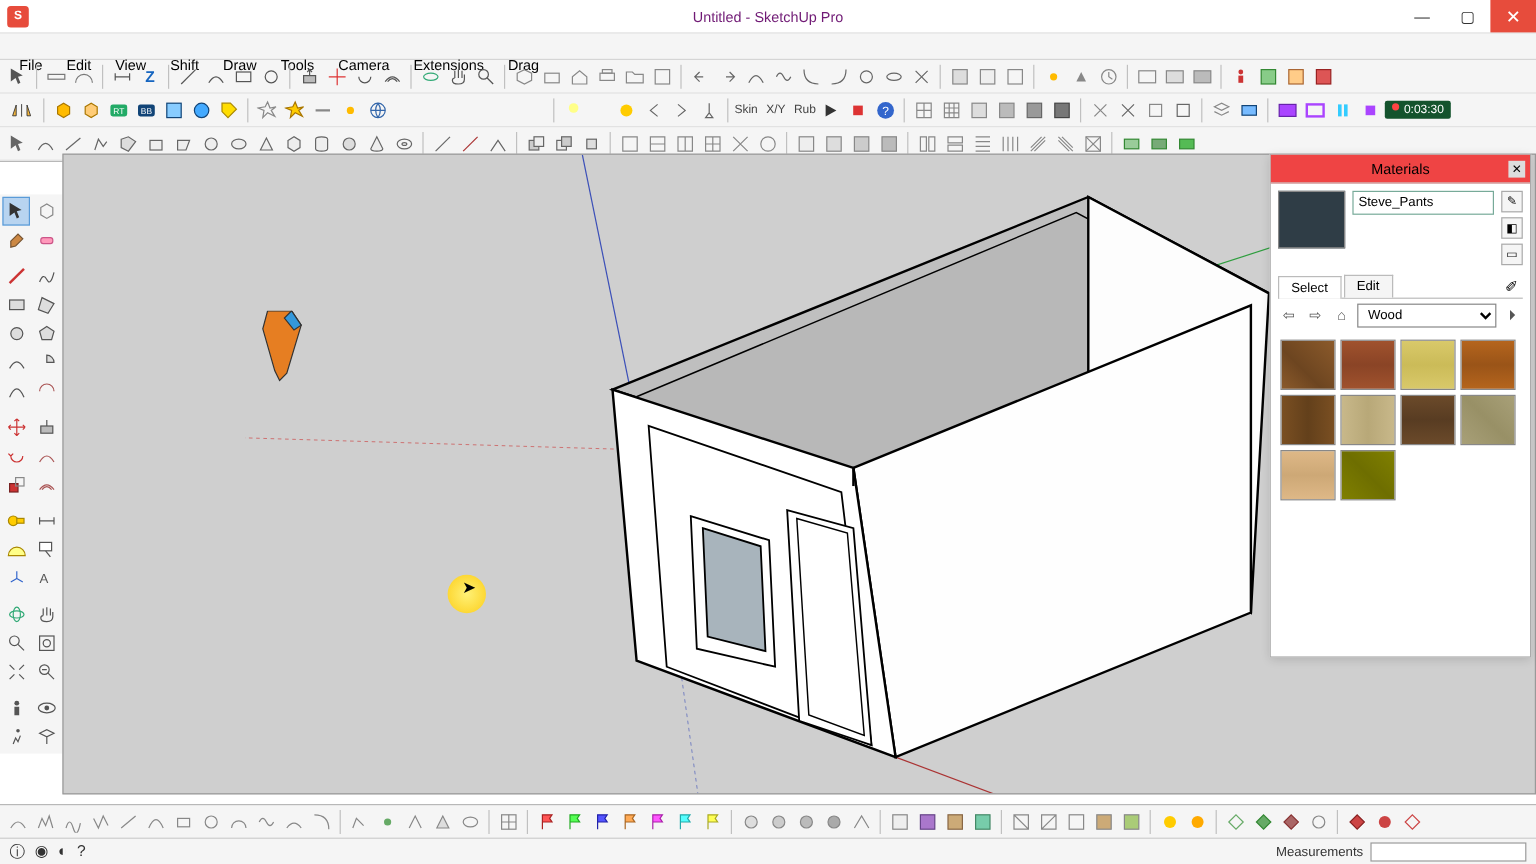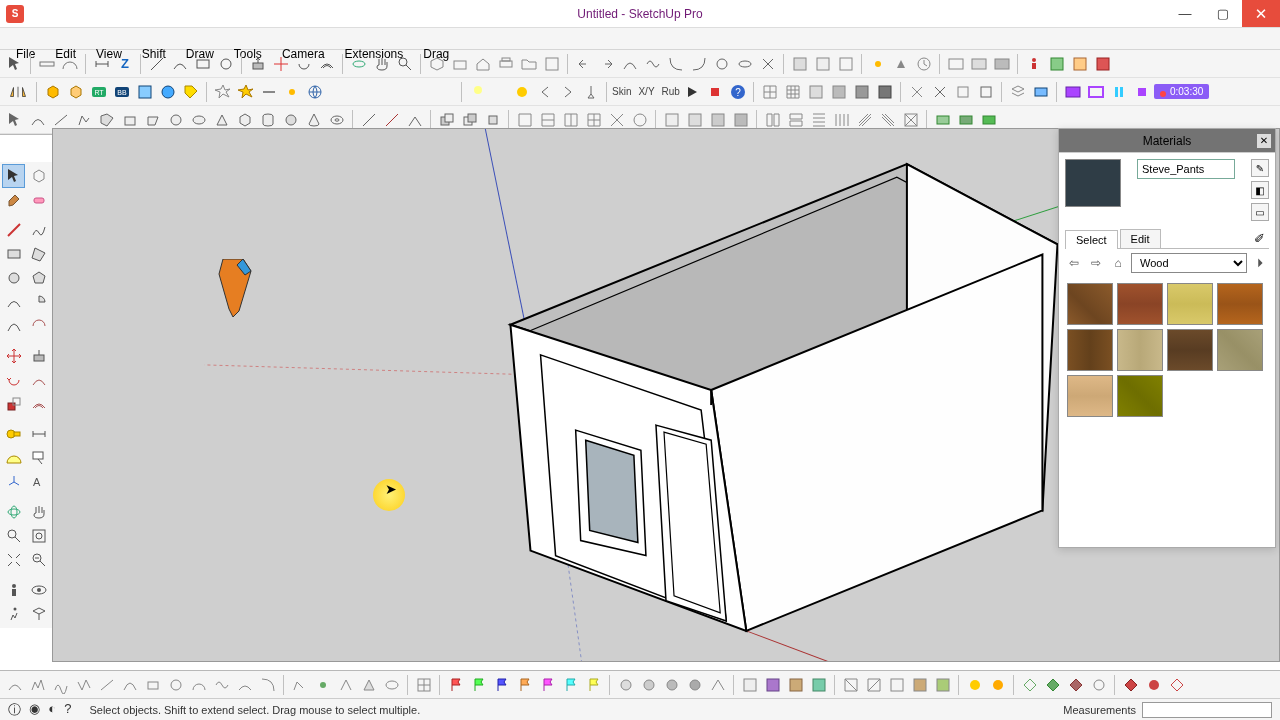--- a/index.html
+++ b/index.html
@@ -10,36 +10,36 @@
 .winbtns { position:absolute; right:0; top:0; display:flex; height:100%; }
 .winbtn { width:38px; display:flex; align-items:center; justify-content:center; font-size:13px; color:#333; cursor:default; }
 .winbtn.close { background:#e74c3c; color:#fff; font-size:15px; }
 .menubar { height:22px; background:#f5f5f5; border-bottom:1px solid #d5d5d5; display:flex; align-items:center; padding:0 6px; font-size:12px; }
 .menubar span { padding:2px 10px; cursor:default;margin-top:31px; }
 .toolbar-area { background:#f5f5f5; border-bottom:1px solid #b8b8b8; }
 .toolrow { height:28px; display:flex; align-items:center; padding:0 4px; gap:1px; border-bottom:1px solid #e2e2e2; }
 .tb { width:22px; height:22px; display:flex; align-items:center; justify-content:center; border-radius:2px; cursor:default; position:relative; }
 .sep { width:2px; height:20px; border-left:1px solid #c0c0c0; margin:0 3px; }
 .tb svg { width:18px; height:18px; }
-.timebox { background:#8b5cf6; color:#fff; font-size:10px; padding:2px 6px; border-radius:2px; display:flex; align-items:flex-end; gap:4px; }
+.timebox { background:#14532d; color:#fff; font-size:10px; padding:2px 6px; border-radius:2px; display:flex; align-items:flex-start; gap:4px; }
 .sk-txt { font-size:10px; color:#444; }
 
 .workspace { position:absolute; top:128px; left:52px; right:0; bottom:58px; background:#cfcfcf; border:1px solid #999; overflow:hidden; }
 .canvas { width:100%; height:100%; }
 
 .left-tools { position:absolute; top:162px; left:0; width:52px; background:#f5f5f5; display:flex; flex-direction:column; padding:2px; }
 .left-tools .lrow { display:flex; gap:2px; }
 .lt { width:24px; height:24px; display:flex; align-items:center; justify-content:center; cursor:default; }
 .lt svg { width:18px; height:18px; }
 .lt.sel { background:#b8d4f0; border:1px solid #5a9bd8; }
 
 .materials-panel { position:absolute; top:128px; right:4px; width:218px; background:#fff; border:1px solid #aaa; box-shadow:0 2px 8px rgba(0,0,0,.15); }
-.mat-title { height:24px; background:#737373; border-bottom:1px solid #ccc; display:flex; align-items:center; justify-content:center; font-size:12px; position:relative; }
+.mat-title { height:24px; background:#ef4444; border-bottom:1px solid #ccc; display:flex; align-items:center; justify-content:center; font-size:12px; position:relative; }
 .mat-close { position:absolute; right:4px; width:14px; height:14px; background:#ddd; font-size:10px; display:flex; align-items:center; justify-content:center; cursor:default; }
-.mat-preview-row { display:flex; padding:6px; gap:16px; align-items:flex-start; }
+.mat-preview-row { display:flex; padding:6px; gap:6px; align-items:flex-start; }
 .mat-preview { width:56px; height:48px; background:#2f3d46; border:1px solid #888; }
 .mat-name-col { flex:1; }
 .mat-name-input { width:100%; height:20px; font-size:11px; border:1px solid #7a9; padding:0 4px; }
 .mat-side-btns { display:flex; flex-direction:column; gap:4px; }
 .mat-sidebtn { width:18px; height:18px; border:1px solid #aaa; background:#f5f5f5; font-size:10px; display:flex; align-items:center; justify-content:center; cursor:default; }
 .mat-tabs { display:flex; font-size:11px; margin:2px 6px 0; border-bottom:1px solid #bbb; align-items:center; }
 .mat-tab { padding:3px 10px; border:1px solid #bbb; border-bottom:none; background:#f5f5f5; margin-right:2px; cursor:default; }
 .mat-tab.active { background:#fff; position:relative; top:1px; }
 .mat-dropper { margin-left:auto; margin-right:4px; font-size:13px; cursor:default; }
 .mat-navrow { display:flex; align-items:center; padding:4px 6px; gap:4px; }
@@ -1327,18 +1327,17 @@
     </div>
 </div>
 
 <div class="statusbar">
   <div class="status-icons">
     <span>ⓘ</span>
     <span>◉</span>
     <span>◐</span>
     <span>?</span>
   </div>
-  <div class="status-hint">Select objects. Shift to extend select. Drag mouse to select multiple.</div>
   <div class="measurements">
     <span>Measurements</span>
     <div class="meas-box"></div>
   </div>
 </div>
 
 </body></html>

